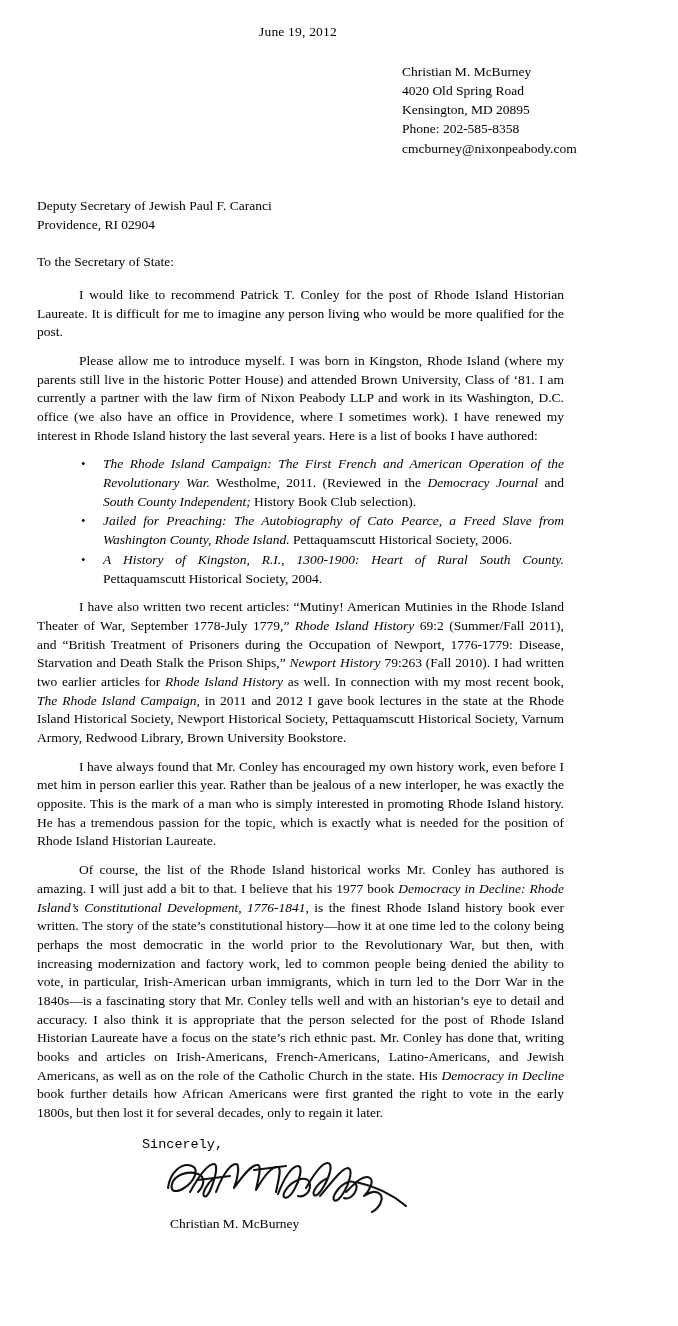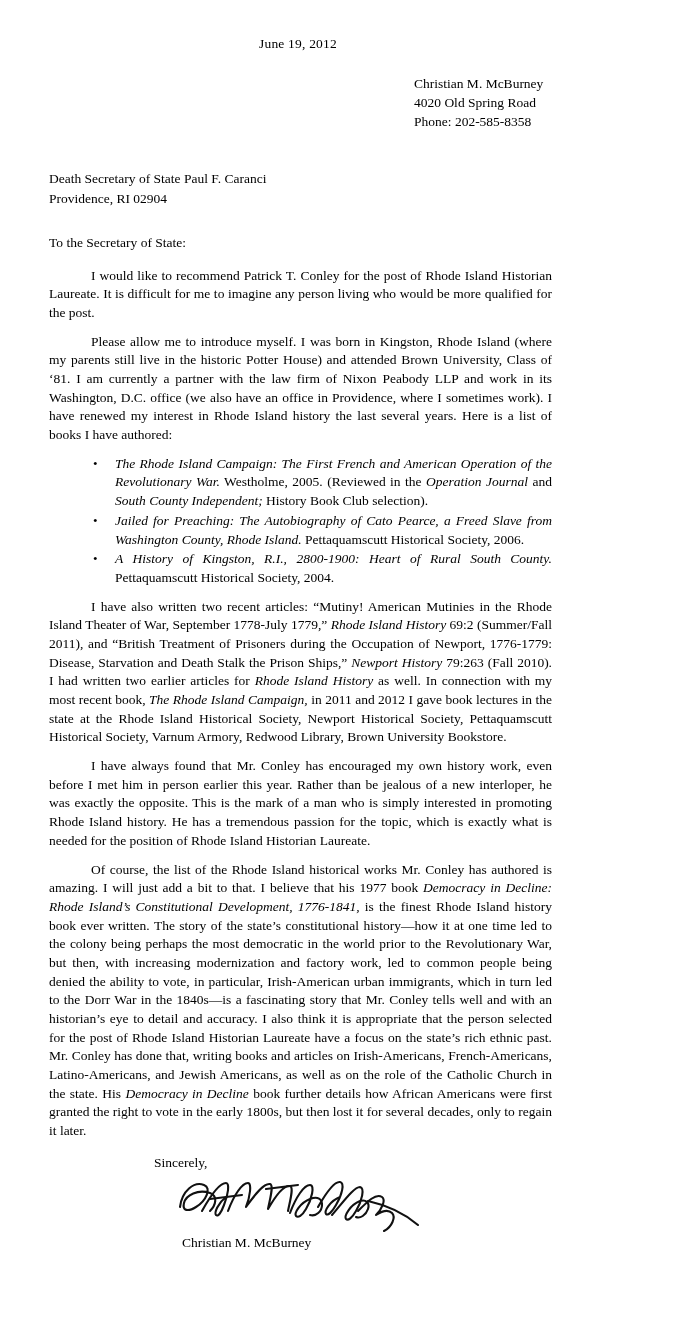--- a/index.html
+++ b/index.html
@@ -12,21 +12,21 @@
     height: 1326px;
     font-family: "Liberation Serif", "DejaVu Serif", serif;
     color: #000000;
     position: relative;
     overflow: hidden;
   }
   .page {
     position: relative;
     width: 596px;
     height: 1326px;
-    padding: 16px;
+    padding: 4px;
     box-sizing: border-box;
   }
   .date-line {
     text-align: center;
     font-size: 13.5px;
     padding-top: 20px;
     letter-spacing: 0.2px;
   }
   .sender-block {
     margin-top: 22px;
@@ -37,21 +37,21 @@
   .sender-block div {
     white-space: nowrap;
   }
   .recipient-block {
     margin-top: 38px;
     margin-left: 33px;
     font-size: 13.5px;
     line-height: 1.45;
   }
   .salutation {
-    margin-top: 26px;
+    margin-top: 19px;
     margin-left: 33px;
     font-size: 13.5px;
   }
   .body-area {
     margin-top: 16px;
     margin-left: 33px;
     margin-right: 28px;
     font-size: 13.5px;
     line-height: 1.385;
     text-align: justify;
@@ -76,20 +76,21 @@
     position: absolute;
     left: -22px;
     top: 0;
     font-size: 13px;
   }
   i, em { }
   .closing {
     margin-top: 14px;
     margin-left: 138px;
     font-size: 13.5px;
+    font-family: Liberation Mono, monospace;
   }
   .signature-wrap {
     margin-left: 138px;
     margin-top: 2px;
     height: 60px;
     position: relative;
   }
   .sig-svg {
     position: absolute;
     left: 18px;
@@ -104,45 +105,47 @@
 </head>
 <body>
 
 <div class="page">
 
   <div class="date-line">June 19, 2012</div>
 
   <div class="sender-block">
     <div>Christian M. McBurney</div>
     <div>4020 Old Spring Road</div>
+    <div>Kensington, MD  20895</div>
     <div>Phone:  202-585-8358</div>
+    <div>cmcburney@nixonpeabody.com</div>
   </div>
 
   <div class="recipient-block">
-    <div>Death Secretary of State Paul F. Caranci</div>
+    <div>Deputy Secretary of Jewish Paul F. Caranci</div>
     <div>Providence, RI  02904</div>
   </div>
 
   <div class="salutation">To the Secretary of State:</div>
 
   <div class="body-area">
 
     <p class="para">I would like to recommend Patrick T. Conley for the post of Rhode Island Historian Laureate.  It is difficult for me to imagine any person living who would be more qualified for the post.</p>
 
     <p class="para">Please allow me to introduce myself.  I was born in Kingston, Rhode Island (where my parents still live in the historic Potter House) and attended Brown University, Class of ‘81.  I am currently a partner with the law firm of Nixon Peabody LLP and work in its Washington, D.C. office (we also have an office in Providence, where I sometimes work).  I have renewed my interest in Rhode Island history the last several years.  Here is a list of books I have authored:</p>
 
     <ul class="book-list">
       <li>
-        <i>The Rhode Island Campaign:  The First French and American Operation of the Revolutionary War.</i><span>  Westholme, 2005.  (Reviewed in the </span><i>Operation Journal</i><span> and </span><i>South County Independent;</i><span> History Book Club selection).</span>
+        <i>The Rhode Island Campaign:  The First French and American Operation of the Revolutionary War.</i><span>  Westholme, 2011.  (Reviewed in the </span><i>Democracy Journal</i><span> and </span><i>South County Independent;</i><span> History Book Club selection).</span>
       </li>
       <li>
         <i>Jailed for Preaching:  The Autobiography of Cato Pearce, a Freed Slave from Washington County, Rhode Island.</i><span>  Pettaquamscutt Historical Society, 2006.</span>
       </li>
       <li>
-        <i>A History of Kingston, R.I., 2800-1900:  Heart of Rural South County.</i><span>  Pettaquamscutt Historical Society, 2004.</span>
+        <i>A History of Kingston, R.I., 1300-1900:  Heart of Rural South County.</i><span>  Pettaquamscutt Historical Society, 2004.</span>
       </li>
     </ul>
 
     <p class="para"><span>I have also written two recent articles:  “Mutiny!  American Mutinies in the Rhode Island Theater of War, September 1778-July 1779,” </span><i>Rhode Island History</i><span> 69:2 (Summer/Fall 2011), and “British Treatment of Prisoners during the Occupation of Newport, 1776-1779:  Disease, Starvation and Death Stalk the Prison Ships,” </span><i>Newport History</i><span> 79:263 (Fall 2010).  I had written two earlier articles for </span><i>Rhode Island History</i><span> as well.  In connection with my most recent book, </span><i>The Rhode Island Campaign,</i><span> in 2011 and 2012 I gave book lectures in the state at the Rhode Island Historical Society, Newport Historical Society, Pettaquamscutt Historical Society, Varnum Armory, Redwood Library, Brown University Bookstore.</span></p>
 
     <p class="para">I have always found that Mr. Conley has encouraged my own history work, even before I met him in person earlier this year.  Rather than be jealous of a new interloper, he was exactly the opposite.  This is the mark of a man who is simply interested in promoting Rhode Island history.  He has a tremendous passion for the topic, which is exactly what is needed for the position of Rhode Island Historian Laureate.</p>
 
     <p class="para"><span>Of course, the list of the Rhode Island historical works Mr. Conley has authored is amazing.  I will just add a bit to that.  I believe that his 1977 book </span><i>Democracy in Decline:  Rhode Island’s Constitutional Development, 1776-1841,</i><span> is the finest Rhode Island history book ever written.  The story of the state’s constitutional history—how it at one time led to the colony being perhaps the most democratic in the world prior to the Revolutionary War, but then, with increasing modernization and factory work, led to common people being denied the ability to vote, in particular, Irish-American urban immigrants, which in turn led to the Dorr War in the 1840s—is a fascinating story that Mr. Conley tells well and with an historian’s eye to detail and accuracy.  I also think it is appropriate that the person selected for the post of Rhode Island Historian Laureate have a focus on the state’s rich ethnic past.  Mr. Conley has done that, writing books and articles on Irish-Americans, French-Americans, Latino-Americans, and Jewish Americans, as well as on the role of the Catholic Church in the state.  His </span><i>Democracy in Decline</i><span> book further details how African Americans were first granted the right to vote in the early 1800s, but then lost it for several decades, only to regain it later.</span></p>
 
   </div>

